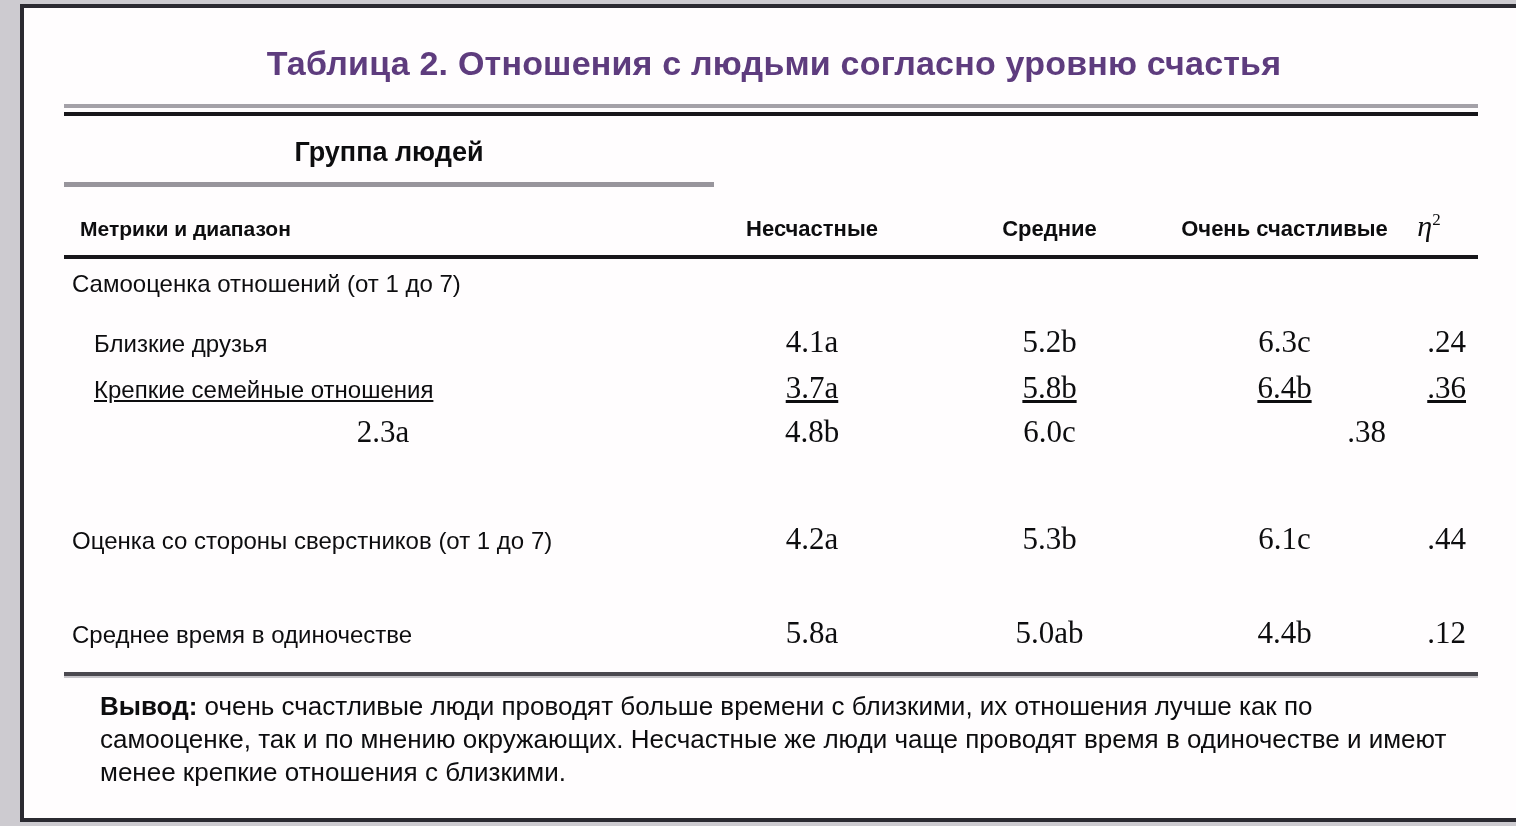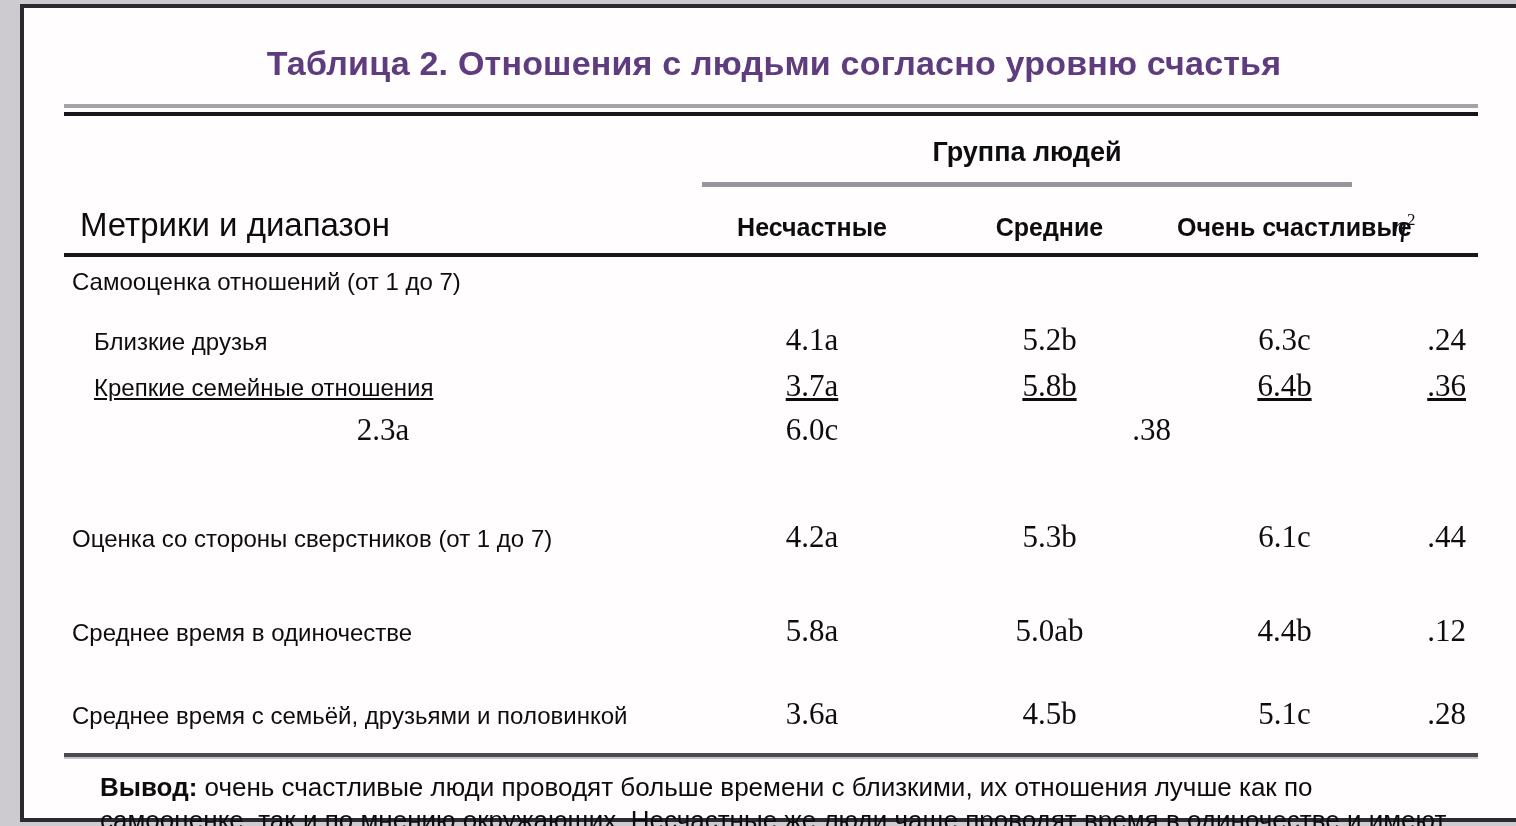--- a/index.html
+++ b/index.html
@@ -46,53 +46,53 @@
     border-bottom:4px solid var(--rule_dark);
   }
 
   .grid{
     display:grid;
     grid-template-columns:638px 220px 255px 215px 80px;
     align-items:baseline;
   }
 
   
-  .group-row{ margin-top:18px; display:flex; }
+  .group-row{ margin-top:18px; display:flex;flex-direction:column; }
   .group-spacer{ width:638px; }
   .group-span{ width:690px; }
   .group-inner{ width:650px; }
   .group-label{
     text-align:center;
     font-weight:bold;
     font-size:27px;
     line-height:36px;
   }
   .group-bar{
     margin-top:12px;
     height:5px;
     background:var(--bar_color);
   }
 
   
   .col-header-row{ margin-top:16px; }
   .metrics-label{
     padding-left:16px;
-    font-weight:normal;
-    font-size:33px;
+    font-weight:bold;
+    font-size:21px;
     line-height:34px;
   }
   .col-head{
     font-weight:bold;
-    font-size:25px;
+    font-size:22px;
     line-height:34px;
     text-align:center;
     white-space:nowrap;
   }
   .eta-head{
-    text-align:left;
+    text-align:center;
     padding-right:6px;
     font-family:"Liberation Serif","DejaVu Serif",serif;
     font-style:italic;
     font-weight:normal;
     font-size:30px;
   }
   .eta-head sup{ font-size:17px; font-style:normal; }
 
   .rule-dark{
     margin-top:9px;
@@ -183,45 +183,39 @@
     <div class="grid row r3">
       <div class="label indent">Крепкие семейные отношения</div>
       <div class="val">3.7a</div>
       <div class="val">5.8b</div>
       <div class="val">6.4b</div>
       <div class="val last">.36</div>
     </div>
 
     <div class="grid row r4">
       <div class="val">2.3a</div>
+      <div class="val">4.8b</div>
       <div class="val">6.0c</div>
       <div class="val last">.38</div>
     </div>
 
     <div class="grid row r5">
       <div class="label">Оценка со стороны сверстников (от 1 до 7)</div>
       <div class="val">4.2a</div>
       <div class="val">5.3b</div>
       <div class="val">6.1c</div>
       <div class="val last">.44</div>
     </div>
 
     <div class="grid row r6">
       <div class="label">Среднее время в одиночестве</div>
       <div class="val">5.8a</div>
       <div class="val">5.0ab</div>
       <div class="val">4.4b</div>
       <div class="val last">.12</div>
     </div>
 
-    <div class="grid row r7">
-      <div class="label">Среднее время с семьёй, друзьями и половинкой</div>
-      <div class="val">3.6a</div>
-      <div class="val">4.5b</div>
-      <div class="val">5.1c</div>
-      <div class="val last">.28</div>
-    </div>
 
     <div class="rule-footer"></div>
 
     <p class="footer-text"><span class="b">Вывод:</span><span> очень счастливые люди проводят больше времени с близкими, их отношения лучше как по самооценке, так и по мнению окружающих. Несчастные же люди чаще проводят время в одиночестве и имеют менее крепкие отношения с близкими.</span></p>
   </div>
 </div>
 
 </body></html>

